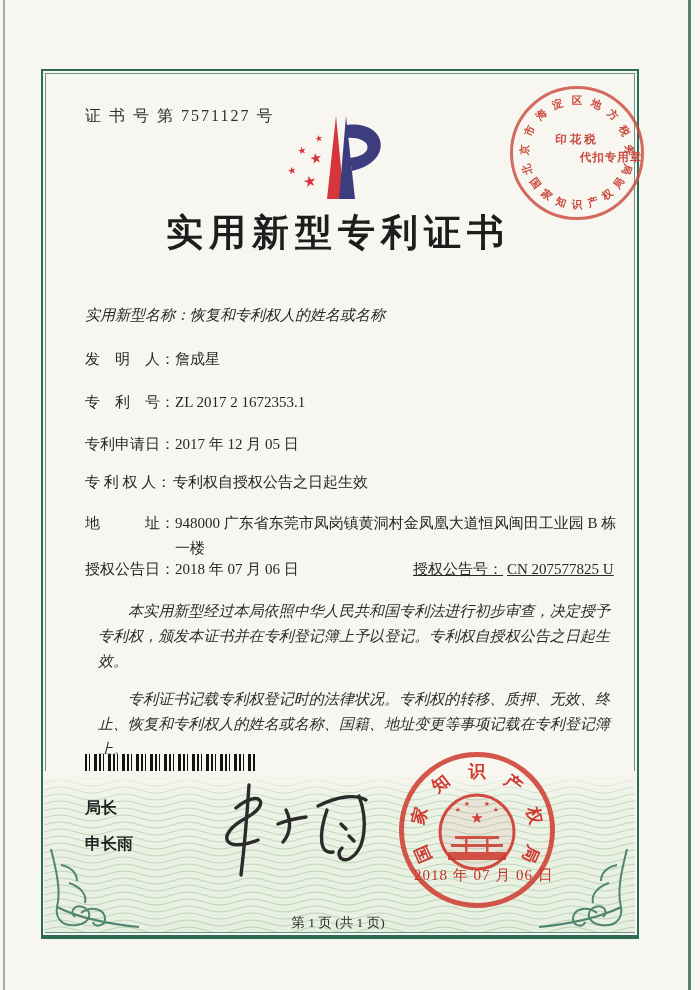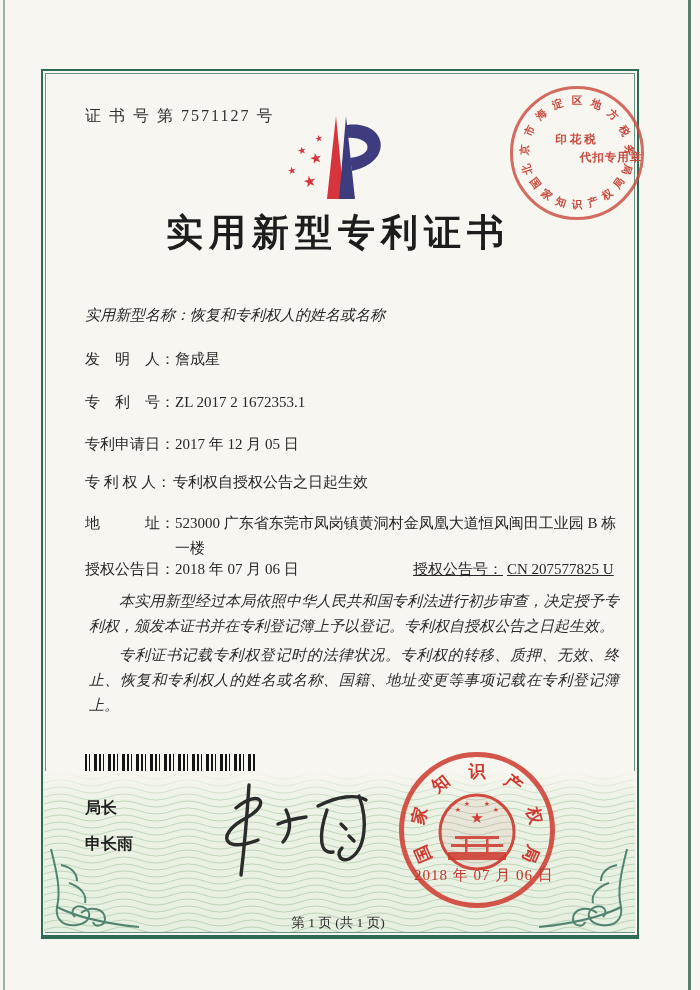--- a/index.html
+++ b/index.html
@@ -26,21 +26,21 @@
   .row{left:85px;width:538px;display:flex;font-size:15px;color:#272727;line-height:25px;}
   .row .lbl{flex:0 0 88px;white-space:nowrap;}
   .row .val{flex:1;}
   .r1{top:303px;font-style:italic;} .r2{top:347px;} .r3{top:390px;} .r4{top:432px;} .r5{top:470px;}
   .r6{top:511px;justify-content:center;} .r6 .val{max-width:452px;}
   .r7{top:557px;}
   .grant-no{left:413px;top:557px;display:flex;font-size:15px;color:#272727;line-height:25px;text-decoration:underline;}
   .grant-no .lbl{margin-right:4px;white-space:nowrap;}
   
   .body-text{left:85px;top:586px;width:538px;font-size:15px;line-height:25px;color:#2b2b2b;text-align:justify;}
-  .body-text p{margin:4px;text-indent:30px;font-style:oblique 8deg;font-style:italic;font-family:Liberation Mono, monospace;}
+  .body-text p{margin:13px;text-indent:30px;font-style:oblique 8deg;font-style:italic;}
   
   .barcode{left:85px;top:754px;width:172px;height:17px;
     background:repeating-linear-gradient(90deg,#141414 0 2px,#f8f6f0 2px 4px,#141414 4px 5px,#f8f6f0 5px 9px,#141414 9px 12px,#f8f6f0 12px 14px);}
   
   .wave-panel{left:44px;top:771px;width:591px;height:161px;background:linear-gradient(#eef4e7,#e6efe0);}
   .wave-fade{left:44px;top:771px;width:591px;height:30px;background:linear-gradient(#f8f6f0,rgba(248,246,240,0));}
   .flourish{width:95px;height:90px;z-index:3;}
   .fl-left{left:47px;top:843px;}
   .fl-right{left:536px;top:843px;transform:scaleX(-1);}
   
@@ -107,21 +107,21 @@
   <div class="abs row r4">
     <span class="lbl">专利申请日：</span>
     <span class="val">2017 年 12 月 05 日</span>
   </div>
   <div class="abs row r5">
     <span class="lbl">专 利 权 人：</span>
     <span class="val">专利权自授权公告之日起生效</span>
   </div>
   <div class="abs row r6">
     <span class="lbl">地　　　址：</span>
-    <span class="val">523000 广东省东莞市凤岗镇黄洞村金凤凰大道恒风闽田工业园 B 栋一楼</span>
+    <span class="val">948000 广东省东莞市凤岗镇黄洞村金凤凰大道恒风闽田工业园 B 栋一楼</span>
   </div>
   <div class="abs row r7">
     <span class="lbl">授权公告日：</span>
     <span class="val">2018 年 07 月 06 日</span>
   </div>
   <div class="abs grant-no">
     <span class="lbl">授权公告号：</span>
     <span class="val">CN 207577825 U</span>
   </div>
 

